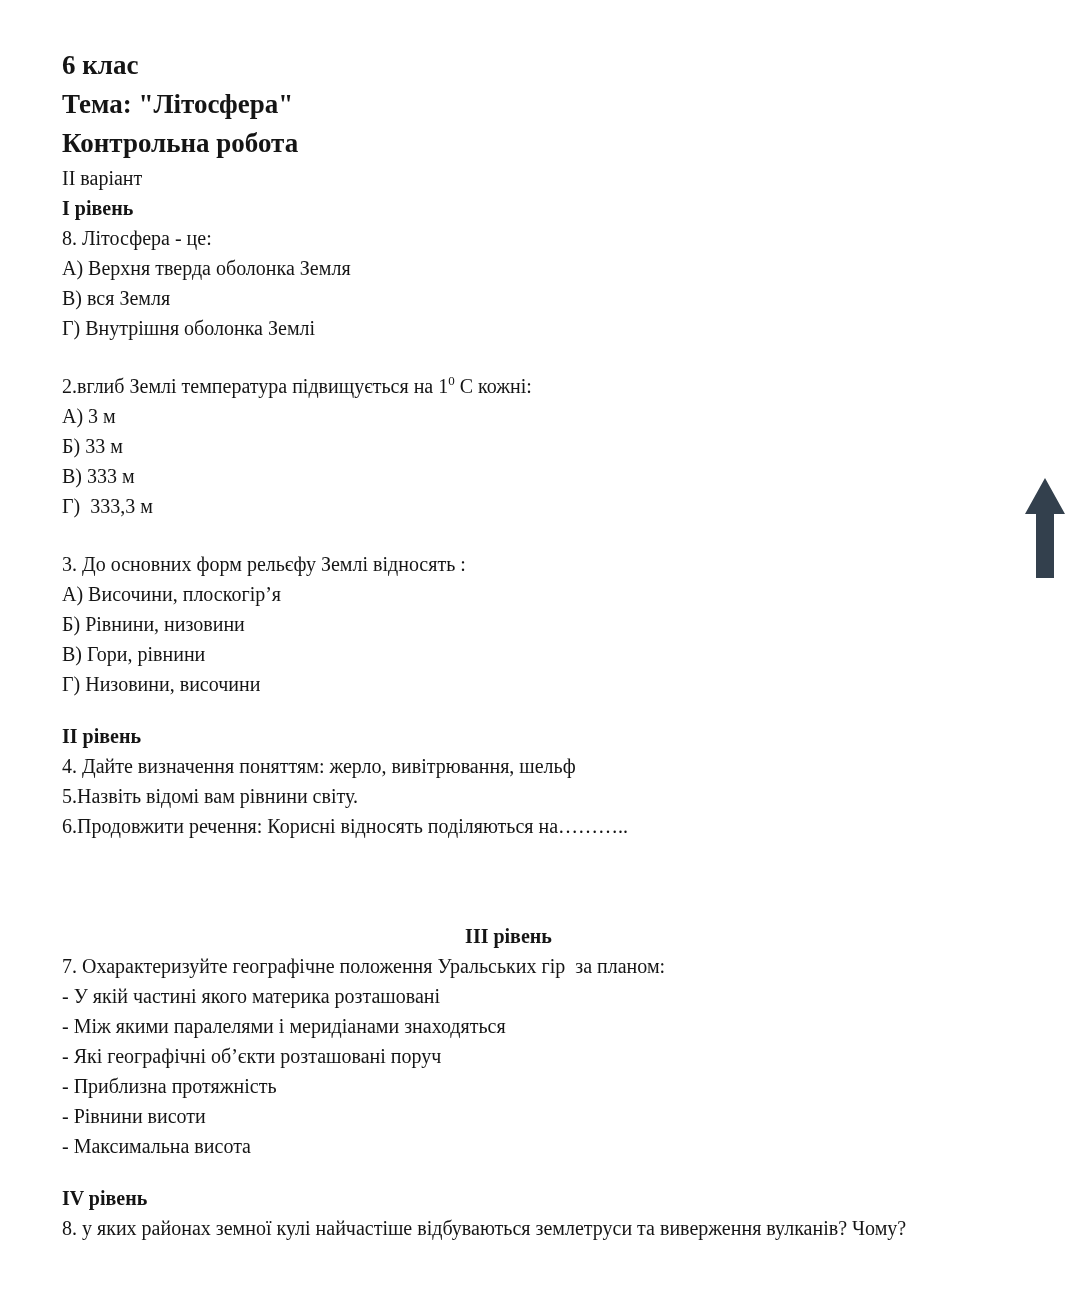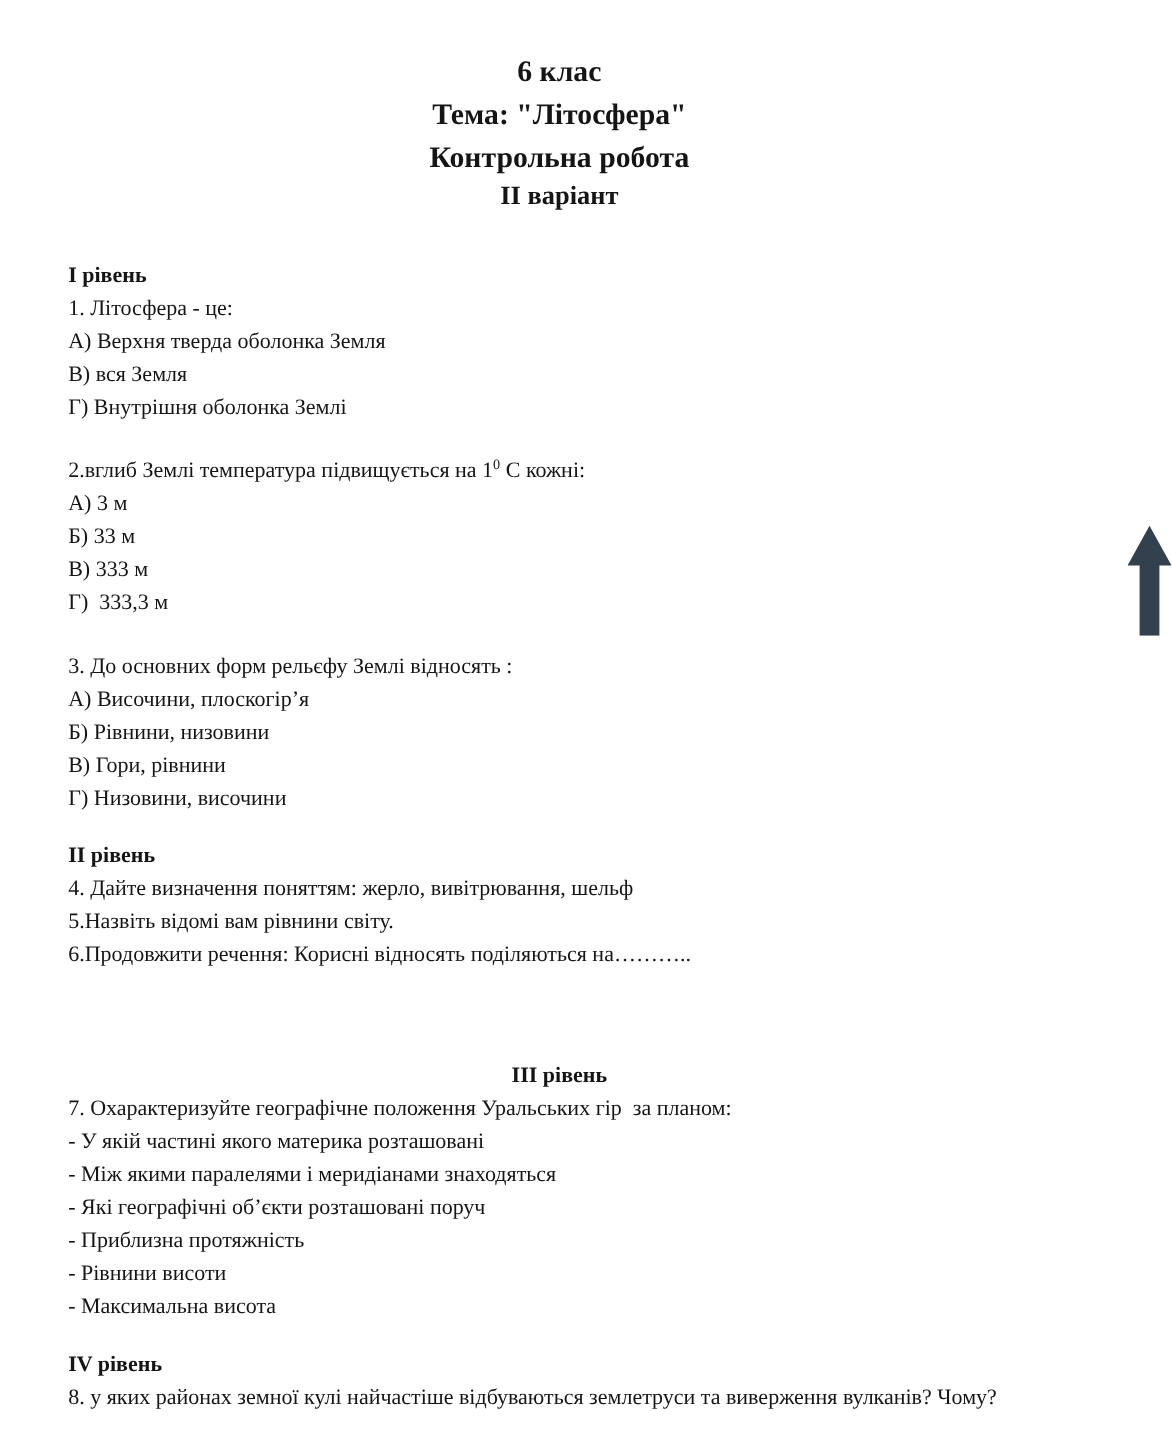--- a/index.html
+++ b/index.html
@@ -12,32 +12,30 @@
     height: 1309px;
     position: relative;
     overflow: hidden;
     font-family: "Liberation Serif", "DejaVu Serif", serif;
     color: #151515;
   }
   .page {
     padding: 46px 110px 0 62px;
   }
   .doc-header {
-    text-align: center;
-    margin-bottom: 42px;
   }
   .doc-header .h-line {
     font-size: 27px;
     font-weight: bold;
     line-height: 39px;
     margin: 0;
   }
   .doc-header .variant {
-    font-size: 24px;
-    font-weight: bold;
+    font-size: 20px;
+    font-weight: normal;
     line-height: 30px;
     margin: 0;
   }
   p {
     margin: 0;
     font-size: 20px;
     line-height: 30px;
     white-space: pre-wrap;
   }
   .level-heading {
@@ -75,21 +73,21 @@
 
   <header class="doc-header">
     <p class="h-line">6 клас</p>
     <p class="h-line">Тема: "Літосфера"</p>
     <p class="h-line">Контрольна робота</p>
     <p class="variant">ІІ варіант</p>
   </header>
 
   <section>
     <p class="level-heading">І рівень</p>
-    <p>1. Літосфера - це:</p>
+    <p>8. Літосфера - це:</p>
     <p>А) Верхня тверда оболонка Земля</p>
     <p>В) вся Земля</p>
     <p>Г) Внутрішня оболонка Землі</p>
 
     <p class="gap-md"><span>2.вглиб Землі температура підвищується на 1</span><sup>0</sup><span> С кожні:</span></p>
     <p>А) 3 м</p>
     <p>Б) 33 м</p>
     <p>В) 333 м</p>
     <p>Г)  333,3 м</p>
 

